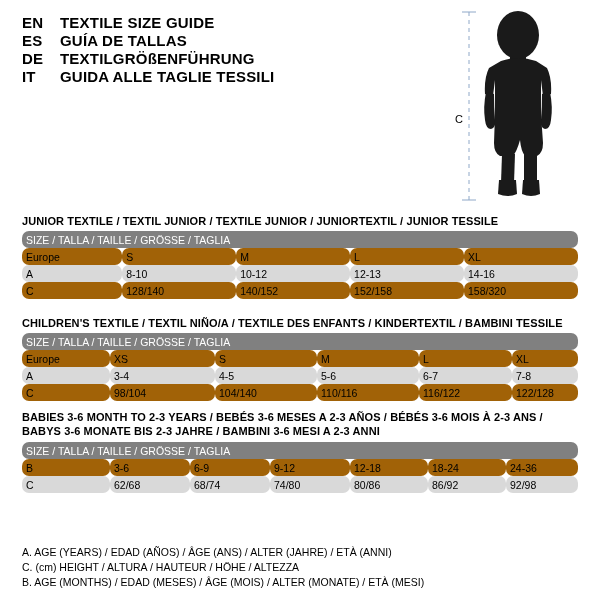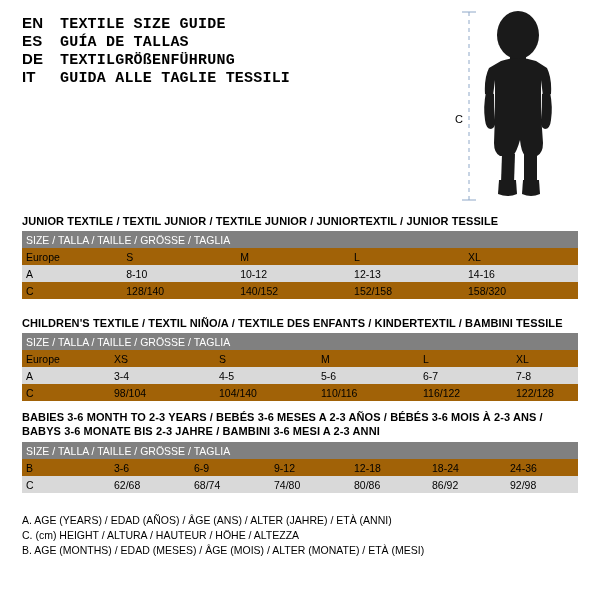--- a/index.html
+++ b/index.html
@@ -35,21 +35,20 @@
     font-size: 15px;
     letter-spacing: 0.2px;
   }
   .lang-code {
     width: 38px;
     flex: 0 0 38px;
     font-weight: bold;
   }
   .lang-title {
     font-weight: bold;
-    font-family: Liberation Mono, monospace;
   }
 
   
   .figure {
     position: absolute;
     left: 455px;
     top: 8px;
     width: 130px;
     height: 195px;
   }
@@ -86,20 +85,21 @@
     color: #ffffff;
     font-weight: normal;
     height: 17px;
     padding: 0 0 0 4px;
     vertical-align: middle;
   }
   table.sizes td {
     height: 17px;
     padding: 0 0 0 4px;
     vertical-align: middle;
+    border-radius: 7px;
   }
   table.sizes tr.alt td {
     background: #d9d9d9;
   }
   table.sizes tr.plain td {
     background: #a16207;
   }
 
   
   .legend {
@@ -282,19 +282,19 @@
           <td>68/74</td>
           <td>74/80</td>
           <td>80/86</td>
           <td>86/92</td>
           <td>92/98</td>
         </tr>
       </tbody>
     </table>
   </div>
 
-  <div class="legend" style="top: 513px;">
+  <div class="legend" style="top: 545px;">
     <div>A. AGE (YEARS) / EDAD (AÑOS) / ÂGE (ANS) / ALTER (JAHRE) / ETÀ (ANNI)</div>
     <div>C. (cm) HEIGHT / ALTURA / HAUTEUR / HÖHE / ALTEZZA</div>
     <div>B. AGE (MONTHS) / EDAD (MESES) / ÂGE (MOIS) / ALTER (MONATE) / ETÀ (MESI)</div>
   </div>
 
 </div>
 
 </body></html>

